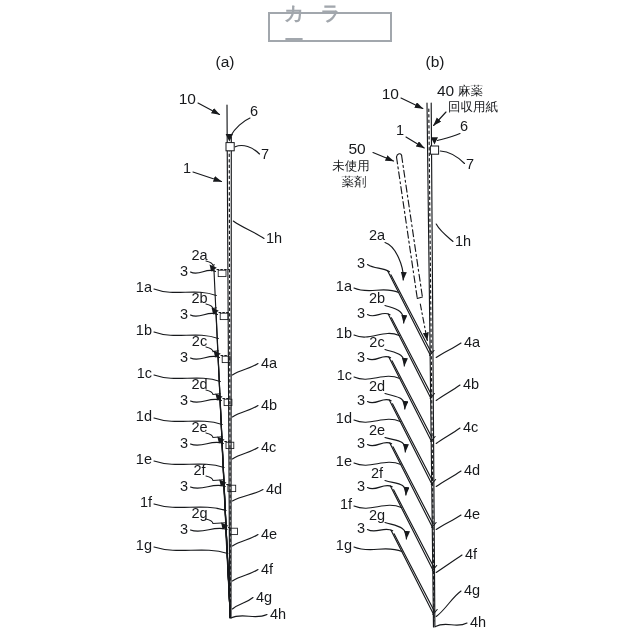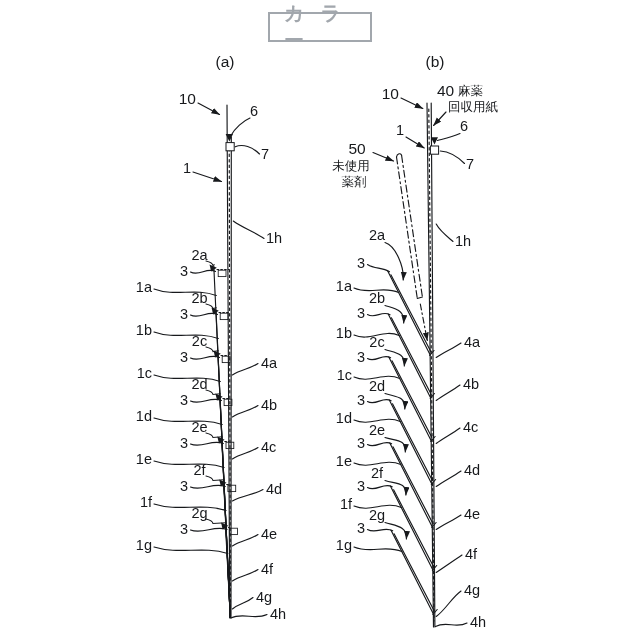--- a/index.html
+++ b/index.html
@@ -1,18 +1,18 @@
 <!DOCTYPE html>
 <html><head>
 <meta charset="utf-8">
 <style>
   html,body{margin:0;padding:0;background:#ffffff;}
   .canvas{position:relative;width:640px;height:640px;background:#ffffff;overflow:hidden;
           font-family:"Liberation Sans",sans-serif;}
-  .stamp{position:absolute;left:268px;top:12px;width:104px;height:30px;box-sizing:border-box;
+  .stamp{position:absolute;left:268px;top:12px;width:124px;height:30px;box-sizing:border-box;
          border:2px solid #a2a7ad;color:#a2a7ad;font-size:20px;font-weight:bold;
          letter-spacing:16px;padding-left:14px;display:flex;align-items:center;
          font-family:"Liberation Sans",sans-serif;}
   svg{position:absolute;left:0;top:0;}
   svg text{font-family:"Liberation Sans",sans-serif;font-size:14.5px;fill:#17191c;}
   svg text.big{font-size:15.5px;}
   svg text.jp{font-size:12.5px;}
   .ln{stroke:#17191c;fill:none;stroke-width:1.15;stroke-linecap:round;}
 </style>
 </head>

